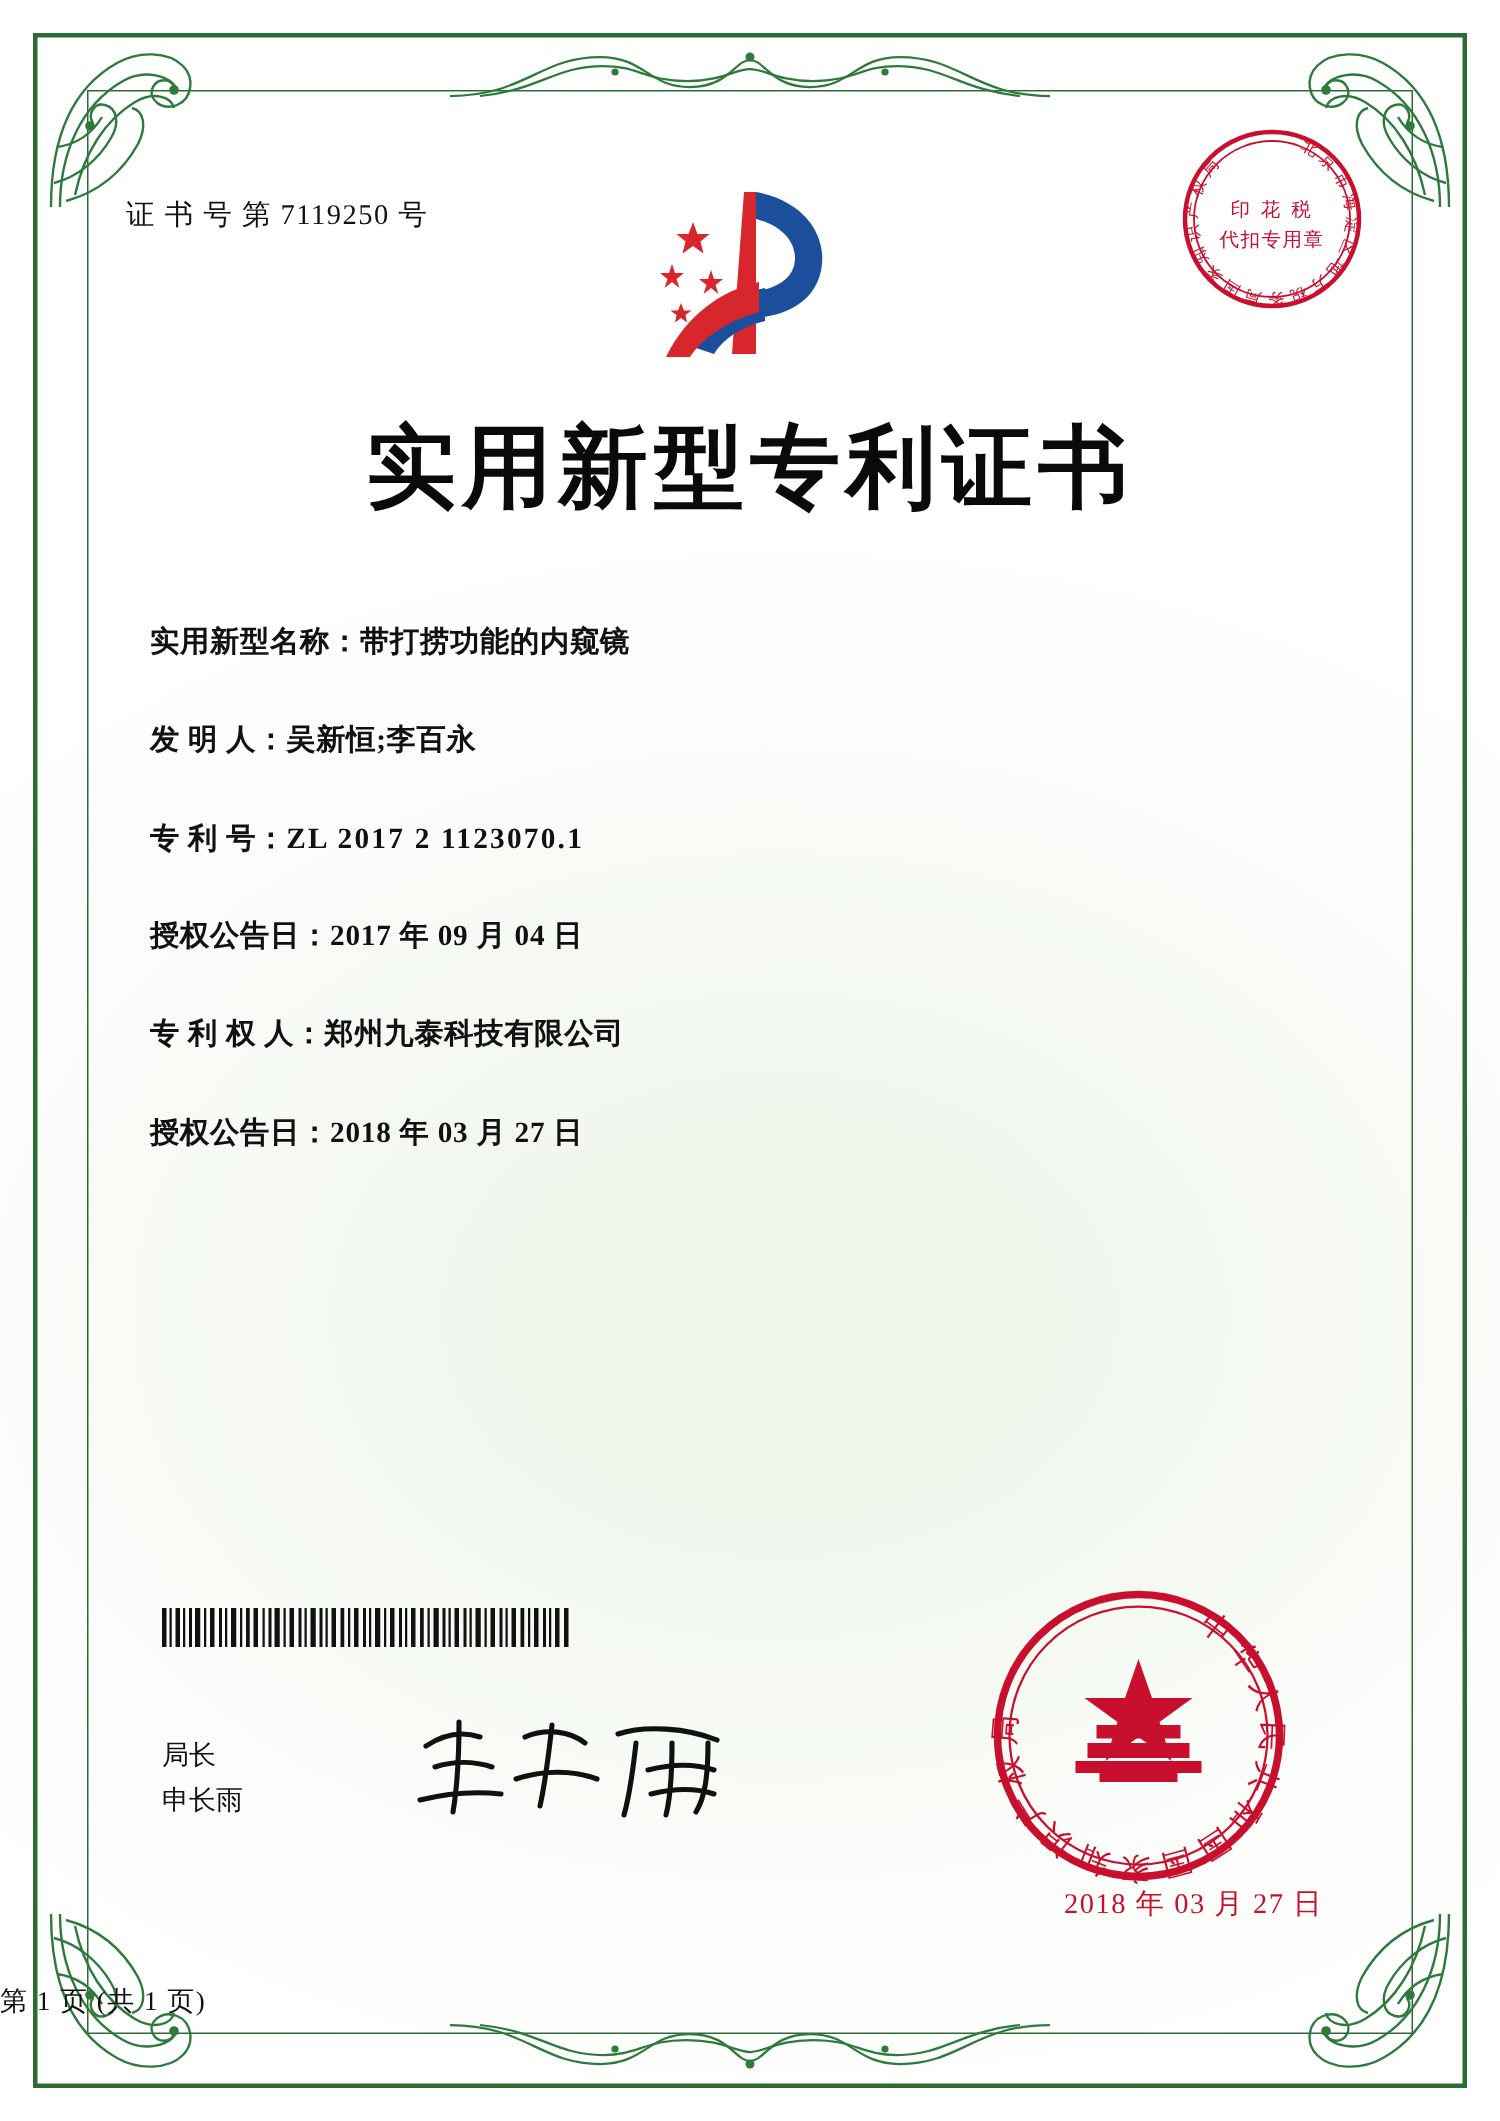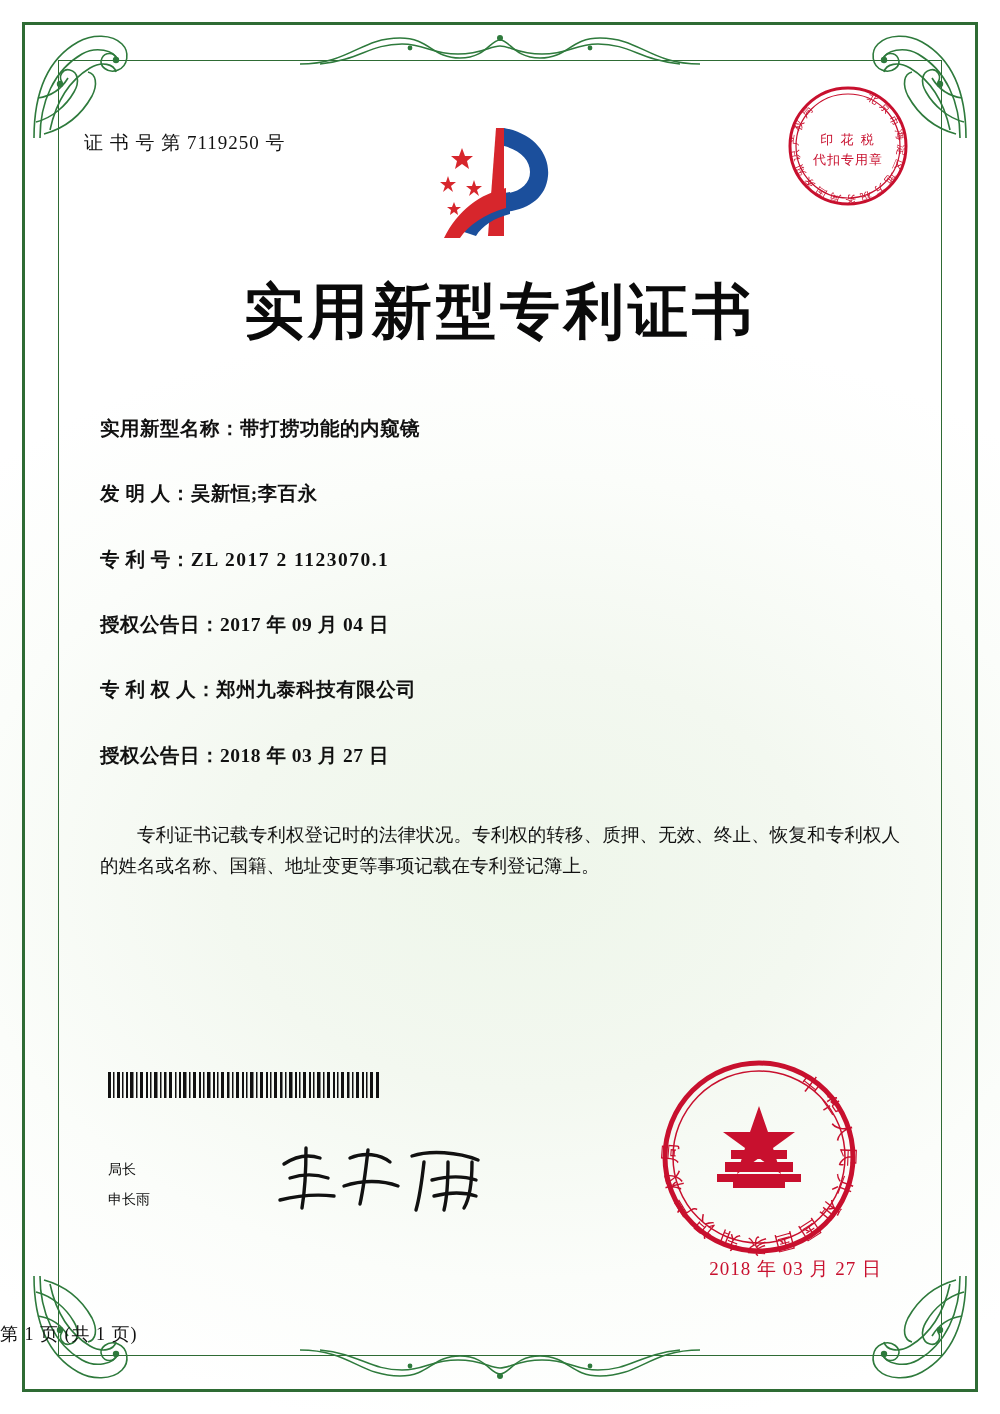--- a/index.html
+++ b/index.html
@@ -135,21 +135,21 @@
     width: 272px;
     height: 26px;
   }
   .barcode svg { width: 100%; height: 100%; display: block; }
 
   
   .sig-block {
     position: absolute;
     left: 108px;
     top: 1155px;
-    font-size: 14px;
+    font-size: 18px;
     line-height: 30px;
     color: #111;
   }
   .signature-script {
     position: absolute;
     left: 272px;
     top: 1138px;
     width: 230px;
     height: 80px;
     color: #111;
@@ -313,21 +313,20 @@
     </div>
     <div class="field-row">
       <span class="lbl">专 利 权 人：</span><span class="val">郑州九泰科技有限公司</span>
     </div>
     <div class="field-row">
       <span class="lbl">授权公告日：</span><span class="val">2018 年 03 月 27 日</span>
     </div>
   </div>
 
   <div class="paras">
-    <p>专利证书记载专利权登记时的法律状况。专利权的转移、质押、无效、终止、恢复和专利权人的姓名或名称、国籍、地址变更等事项记载在专利登记簿上。</p>
   </div>
 
   <div class="barcode">
     <svg viewBox="0 0 272 26" preserveAspectRatio="none">
       <g fill="#111">
         <rect x="0" y="0" width="3" height="26"></rect>
           <rect x="5" y="0" width="1.5" height="26"></rect>
         <rect x="9" y="0" width="3" height="26"></rect>
           <rect x="14" y="0" width="1.5" height="26"></rect>
         <rect x="18" y="0" width="2" height="26"></rect>

